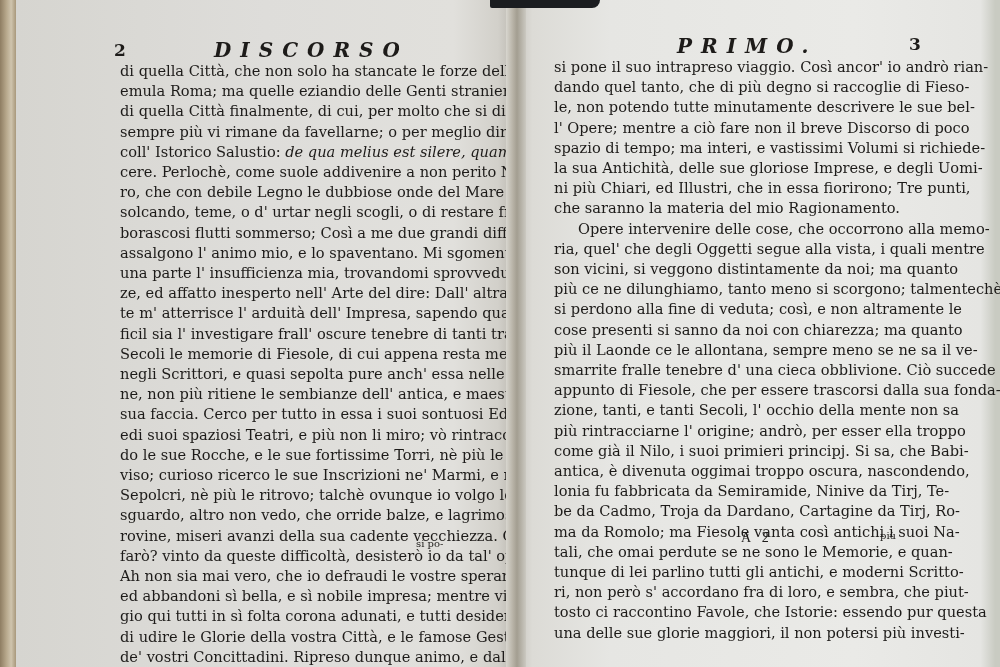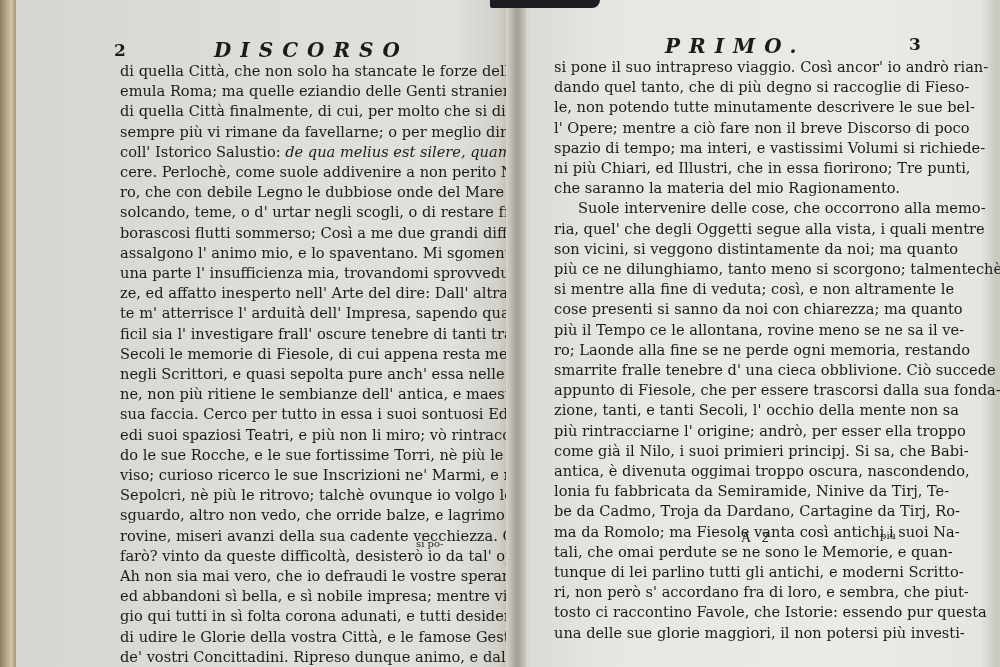--- a/index.html
+++ b/index.html
@@ -85,38 +85,38 @@
         <span class="ln">Ah non sia mai vero, che io defraudi le vostre speranze,</span>
         <span class="ln">ed abbandoni sì bella, e sì nobile impresa; mentre vi veg-</span>
         <span class="ln">gio qui tutti in sì folta corona adunati, e tutti desiderosi</span>
         <span class="ln">di udire le Glorie della vostra Città, e le famose Gesta</span>
         <span class="ln">de' vostri Concittadini. Ripreso dunque animo, e dalla vo-</span>
       </div>
     <div class="catch" style="left:400px; top:538px;">si po-</div>
   </div>
 
   <div class="page page-right">
-    <div class="runhead" style="left:152px; top:34px;font-style:italic;">PRIMO.</div>
+    <div class="runhead" style="left:164px; top:34px;font-style:italic;">PRIMO.</div>
     <div class="pageno" style="left:396px; top:34px;">3</div>
     <div class="text" id="right-text" style="left:41px; top:57px; width:361px;">
         <span class="ln">si pone il suo intrapreso viaggio. Così ancor' io andrò rian-</span>
         <span class="ln">dando quel tanto, che di più degno si raccoglie di Fieso-</span>
         <span class="ln">le, non potendo tutte minutamente descrivere le sue bel-</span>
         <span class="ln">l' Opere; mentre a ciò fare non il breve Discorso di poco</span>
         <span class="ln">spazio di tempo; ma interi, e vastissimi Volumi si richiede-</span>
+        <span class="ln">la sua Antichità, delle sue gloriose Imprese, e degli Uomi-</span>
         <span class="ln">ni più Chiari, ed Illustri, che in essa fiorirono; Tre punti,</span>
         <span class="ln last">che saranno la materia del mio Ragionamento.</span>
-        <span class="ln indent">Suole intervenire delle cose, che occorrono alla memo-</span>
+        <span class="ln indent">Opere intervenire delle cose, che occorrono alla memo-</span>
         <span class="ln">ria, quel' che degli Oggetti segue alla vista, i quali mentre</span>
         <span class="ln">son vicini, si veggono distintamente da noi; ma quanto</span>
         <span class="ln">più ce ne dilunghiamo, tanto meno si scorgono; talmentechè</span>
-        <span class="ln">si mentre alla fine di veduta; così, e non altramente le</span>
+        <span class="ln">si perdono alla fine di veduta; così, e non altramente le</span>
         <span class="ln">cose presenti si sanno da noi con chiarezza; ma quanto</span>
-        <span class="ln">più il Tempo ce le allontana, rovine meno se ne sa il ve-</span>
-        <span class="ln">ro; Laonde alla fine se ne perde ogni memoria, restando</span>
+        <span class="ln">più il Laonde ce le allontana, sempre meno se ne sa il ve-</span>
         <span class="ln">smarrite fralle tenebre d' una cieca obblivione. Ciò succede</span>
         <span class="ln">appunto di Fiesole, che per essere trascorsi dalla sua fonda-</span>
         <span class="ln">zione, tanti, e tanti Secoli, l' occhio della mente non sa</span>
         <span class="ln">più rintracciarne l' origine; andrò, per esser ella troppo</span>
         <span class="ln">come già il Nilo, i suoi primieri principj. Si sa, che Babi-</span>
         <span class="ln">antica, è divenuta oggimai troppo oscura, nascondendo,</span>
         <span class="ln">lonia fu fabbricata da Semiramide, Ninive da Tirj, Te-</span>
         <span class="ln">be da Cadmo, Troja da Dardano, Cartagine da Tirj, Ro-</span>
         <span class="ln">ma da Romolo; ma Fiesole vanta così antichi i suoi Na-</span>
         <span class="ln">tali, che omai perdute se ne sono le Memorie, e quan-</span>

